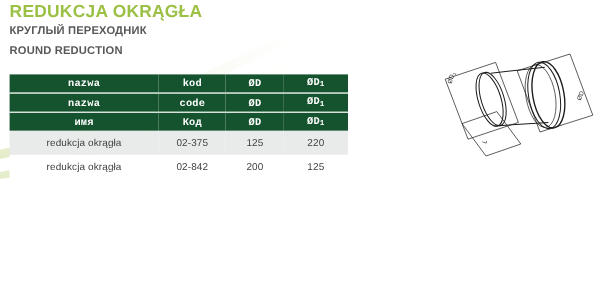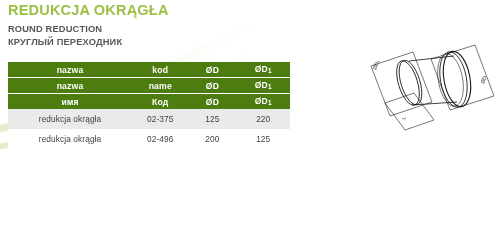--- a/index.html
+++ b/index.html
@@ -58,29 +58,30 @@
     width: 282px;
     border-collapse: collapse;
     table-layout: fixed;
   }
   .table td {
     padding: 0;
     margin: 0;
   }
 
   .head-row td {
-    background: #4d7c0f;
+    background: #14532d;
     color: #ffffff;
     font-size: 8.6px;
     font-weight: bold;
     height: 14px;
     line-height: 14px;
     text-align: center;
     border-bottom: 1.5px solid #ffffff;
     letter-spacing: 0.2px;
+    font-family: Liberation Mono, monospace;
   }
   .head-row.last td {
     border-bottom: none;
   }
 
   .data-row td {
     font-size: 8.3px;
     color: #3f3f41;
     height: 20px;
     line-height: 20px;
@@ -128,54 +129,54 @@
         <stop offset="100%" stop-color="#ffffff" stop-opacity="0"></stop>
       </linearGradient>
     </defs>
     <path d="M -20,128 C 60,118 150,70 250,22 L 268,14 L 252,30 C 152,80 62,124 -20,136 Z" fill="url(#swg)"></path>
     <path d="M -20,146 C 70,136 160,92 252,44 L 266,37 L 254,50 C 162,100 72,142 -20,152 Z" fill="url(#swg2)"></path>
   </svg>
 </div>
 
 <div class="header">
   <div class="title">REDUKCJA OKRĄGŁA</div>
+  <div class="subtitle">КРУГЛЫЙ ПЕРЕХОДНИК</div>
   <div class="subtitle first">ROUND REDUCTION</div>
-  <div class="subtitle">КРУГЛЫЙ ПЕРЕХОДНИК</div>
 </div>
 
 <table class="table">
   <tbody>
     <tr class="head-row">
       <td class="col-name">nazwa</td>
       <td class="col-code">kod</td>
       <td class="col-d">ØD</td>
       <td class="col-d1"><span>ØD</span><sub>1</sub></td>
     </tr>
     <tr class="head-row">
       <td class="col-name">nazwa</td>
-      <td class="col-code">name</td>
+      <td class="col-code">code</td>
       <td class="col-d">ØD</td>
       <td class="col-d1"><span>ØD</span><sub>1</sub></td>
     </tr>
     <tr class="head-row last">
       <td class="col-name">имя</td>
       <td class="col-code">Код</td>
       <td class="col-d">ØD</td>
       <td class="col-d1"><span>ØD</span><sub>1</sub></td>
     </tr>
 
     <tr class="data-row odd">
       <td class="col-name">redukcja okrągła</td>
       <td class="col-code">02-375</td>
       <td class="col-d">125</td>
       <td class="col-d1">220</td>
     </tr>
     <tr class="data-row even">
       <td class="col-name">redukcja okrągła</td>
-      <td class="col-code">02-496</td>
+      <td class="col-code">02-842</td>
       <td class="col-d">200</td>
       <td class="col-d1">125</td>
     </tr>
   </tbody>
 </table>
 
 <div class="drawing">
   <svg width="138" height="100" viewBox="0 0 138 100">
     <g fill="none" stroke="#1d1d1b" stroke-width="0.6" stroke-linejoin="round">
 

